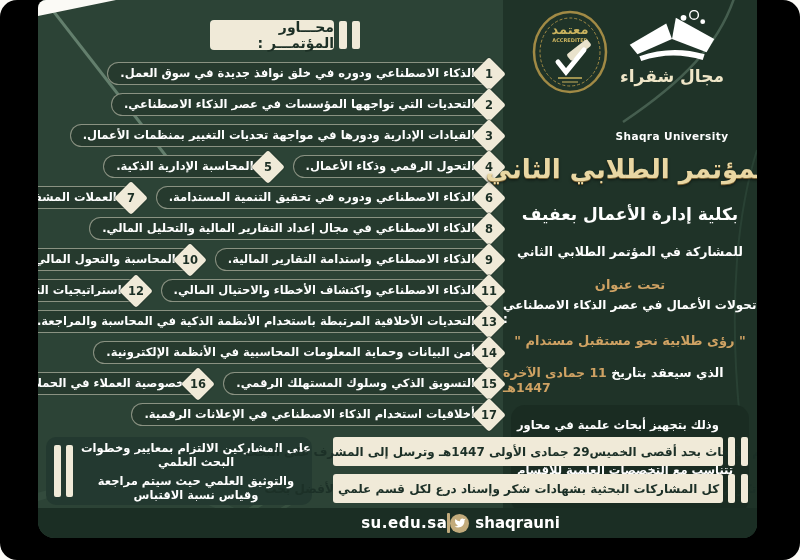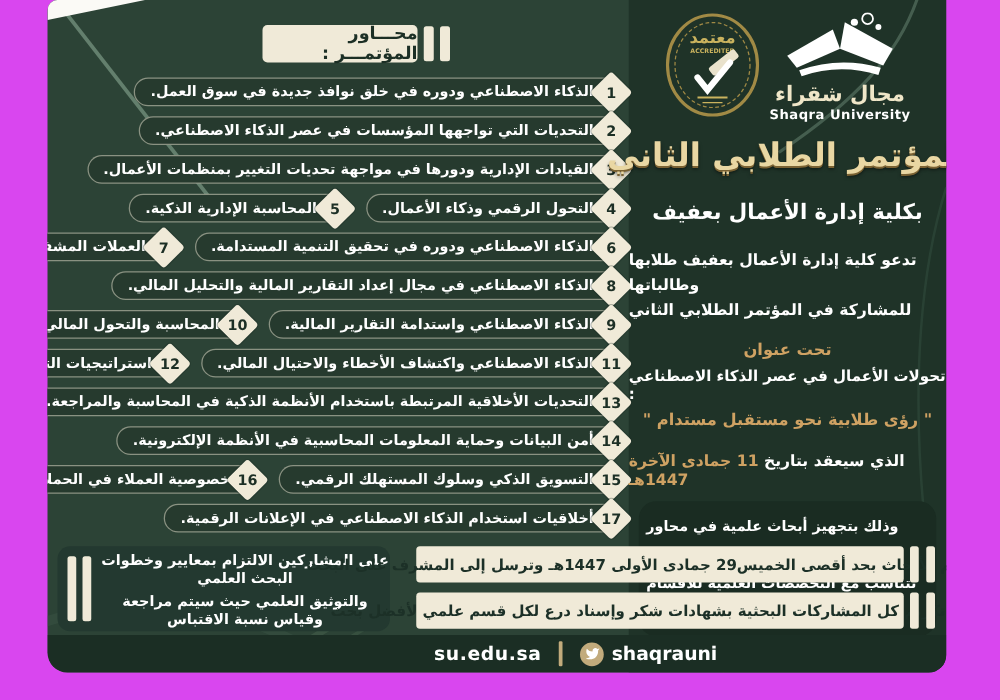--- a/index.html
+++ b/index.html
@@ -1,19 +1,19 @@
 <!DOCTYPE html>
 <html lang="ar"><head>
 <meta charset="utf-8">
 <style>
   * { margin:0; padding:0; box-sizing:border-box; }
   html,body { width:800px; height:560px; }
   body { font-family:"DejaVu Sans","Liberation Sans",sans-serif; background:#fbfaf6; overflow:hidden; }
 
-  .page { position:relative; width:800px; height:560px; background:#d946ef; }
+  .page { position:relative; width:800px; height:560px; background:#000000;border-radius:17px; }
 
   
   .poster { position:absolute; left:38px; top:0; width:719px; height:538px;
             background:#2c4336; border-radius:8px 0 14px 16px; overflow:hidden; }
   .corner-cut { position:absolute; top:0; left:0; width:0; height:0;
                 border-top:16px solid #fbfaf6; border-right:78px solid transparent; z-index:5; }
   .deco { position:absolute; inset:0; width:100%; height:100%; pointer-events:none; z-index:1; }
 
   .right-panel { position:absolute; left:465px; top:0; width:254px; height:538px; background:#1f3328; }
 
@@ -39,21 +39,21 @@
                display:flex; align-items:center; justify-content:center;
                color:#1c2f25; font-size:11.5px; font-weight:700; font-style:normal; }
 
   
   .rightcol { position:absolute; left:465px; top:0; width:254px; height:508px; z-index:6;
               display:flex; flex-direction:column; align-items:center; direction:rtl; text-align:left; }
   .logo-row { margin-top:10px; display:flex; direction:ltr; align-items:flex-start; gap:8px; }
   .badge { width:76px; height:84px; }
   .logo-stack { display:flex; flex-direction:column; align-items:center; }
   .logo-arabic { color:#efe6c8; font-size:17px; font-weight:700; margin-top:2px; }
-  .logo-english { color:#ffffff; font-size:10.5px; font-weight:700; letter-spacing:.4px; }
+  .logo-english { color:#ffffff; font-size:10.5px; font-weight:700; letter-spacing:.4px;margin-top:44px; }
 
   .main-title { margin-top:12px; color:#e9d7a3; font-size:26px; font-weight:700;
                 text-shadow:0 1px 0 #7a6233, 0 2px 3px rgba(0,0,0,.55); white-space:nowrap; }
   .sub-title  { margin-top:20px; color:#ffffff; font-size:17px; font-weight:700; }
   .invite { margin-top:18px; color:#ffffff; font-size:12.5px; font-weight:700; line-height:1.6; }
   .under-label { margin-top:15px; color:#cfa263; font-size:13px; font-weight:700; }
   .topic { margin-top:6px; color:#ffffff; font-size:12px; font-weight:700; }
   .quote { margin-top:7px; color:#cfa263; font-size:13px; font-weight:700; }
   .dateline { margin-top:17px; font-size:12.5px; font-weight:700; }
   .dateline .w { color:#ffffff; } .dateline .g { color:#cfa263; }
@@ -72,21 +72,21 @@
                background:#f0ead8; border-radius:3px; color:#1c3027; font-weight:700; font-size:12px;
                display:flex; align-items:center; justify-content:center; direction:rtl; white-space:nowrap; }
   .box-bars { position:absolute; left:690px; width:24px; height:29px; display:flex; gap:6px; z-index:6; }
   .box-bars i { display:block; width:7px; height:100%; background:#f0ead8; border-radius:2px; }
   .row1 { top:437px; } .row2 { top:474px; }
 
   
   .footer { position:absolute; left:0; bottom:0; width:719px; height:30px; background:#1b2e24;
             border-radius:0 0 14px 16px; z-index:7; display:flex; align-items:center;
             justify-content:center; gap:14px; }
-  .footer .shift { display:flex; align-items:center; gap:14px; margin-left:126px;text-align:right; }
+  .footer .shift { display:flex; align-items:center; margin-left:126px;text-align:right; }
   .site { color:#ffffff; font-weight:700; font-size:15px; letter-spacing:.5px; }
   .fdivider { width:3px; height:20px; background:#c2ab7c; border-radius:1px; }
   .tw-wrap { display:flex; align-items:center; gap:6px; }
   .tw-circle { width:19px; height:19px; border-radius:50%; background:#c2ab7c;
                display:flex; align-items:center; justify-content:center; }
   .handle { color:#ffffff; font-weight:700; font-size:15px; }
 </style>
 </head>
 <body>
 
@@ -264,21 +264,20 @@
           </svg>
           <div class="logo-arabic">مجال شقراء</div>
           <div class="logo-english">Shaqra University</div>
         </div>
       </div>
 
       <div class="main-title">المؤتمر الطلابي الثاني</div>
       <div class="sub-title">بكلية إدارة الأعمال بعفيف</div>
 
       <div class="invite">
-        <div>تدعو كلية إدارة الأعمال بعفيف طلابها وطالباتها</div>
         <div>للمشاركة في المؤتمر الطلابي الثاني</div>
       </div>
 
       <div class="under-label">تحت عنوان</div>
       <div class="topic">تحولات الأعمال في عصر الذكاء الاصطناعي :</div>
       <div class="quote">" رؤى طلابية نحو مستقبل مستدام "</div>
 
       <div class="dateline">
         <span class="w">الذي سيعقد بتاريخ </span>
         <span class="g">11 جمادى الآخرة 1447هـ</span>

